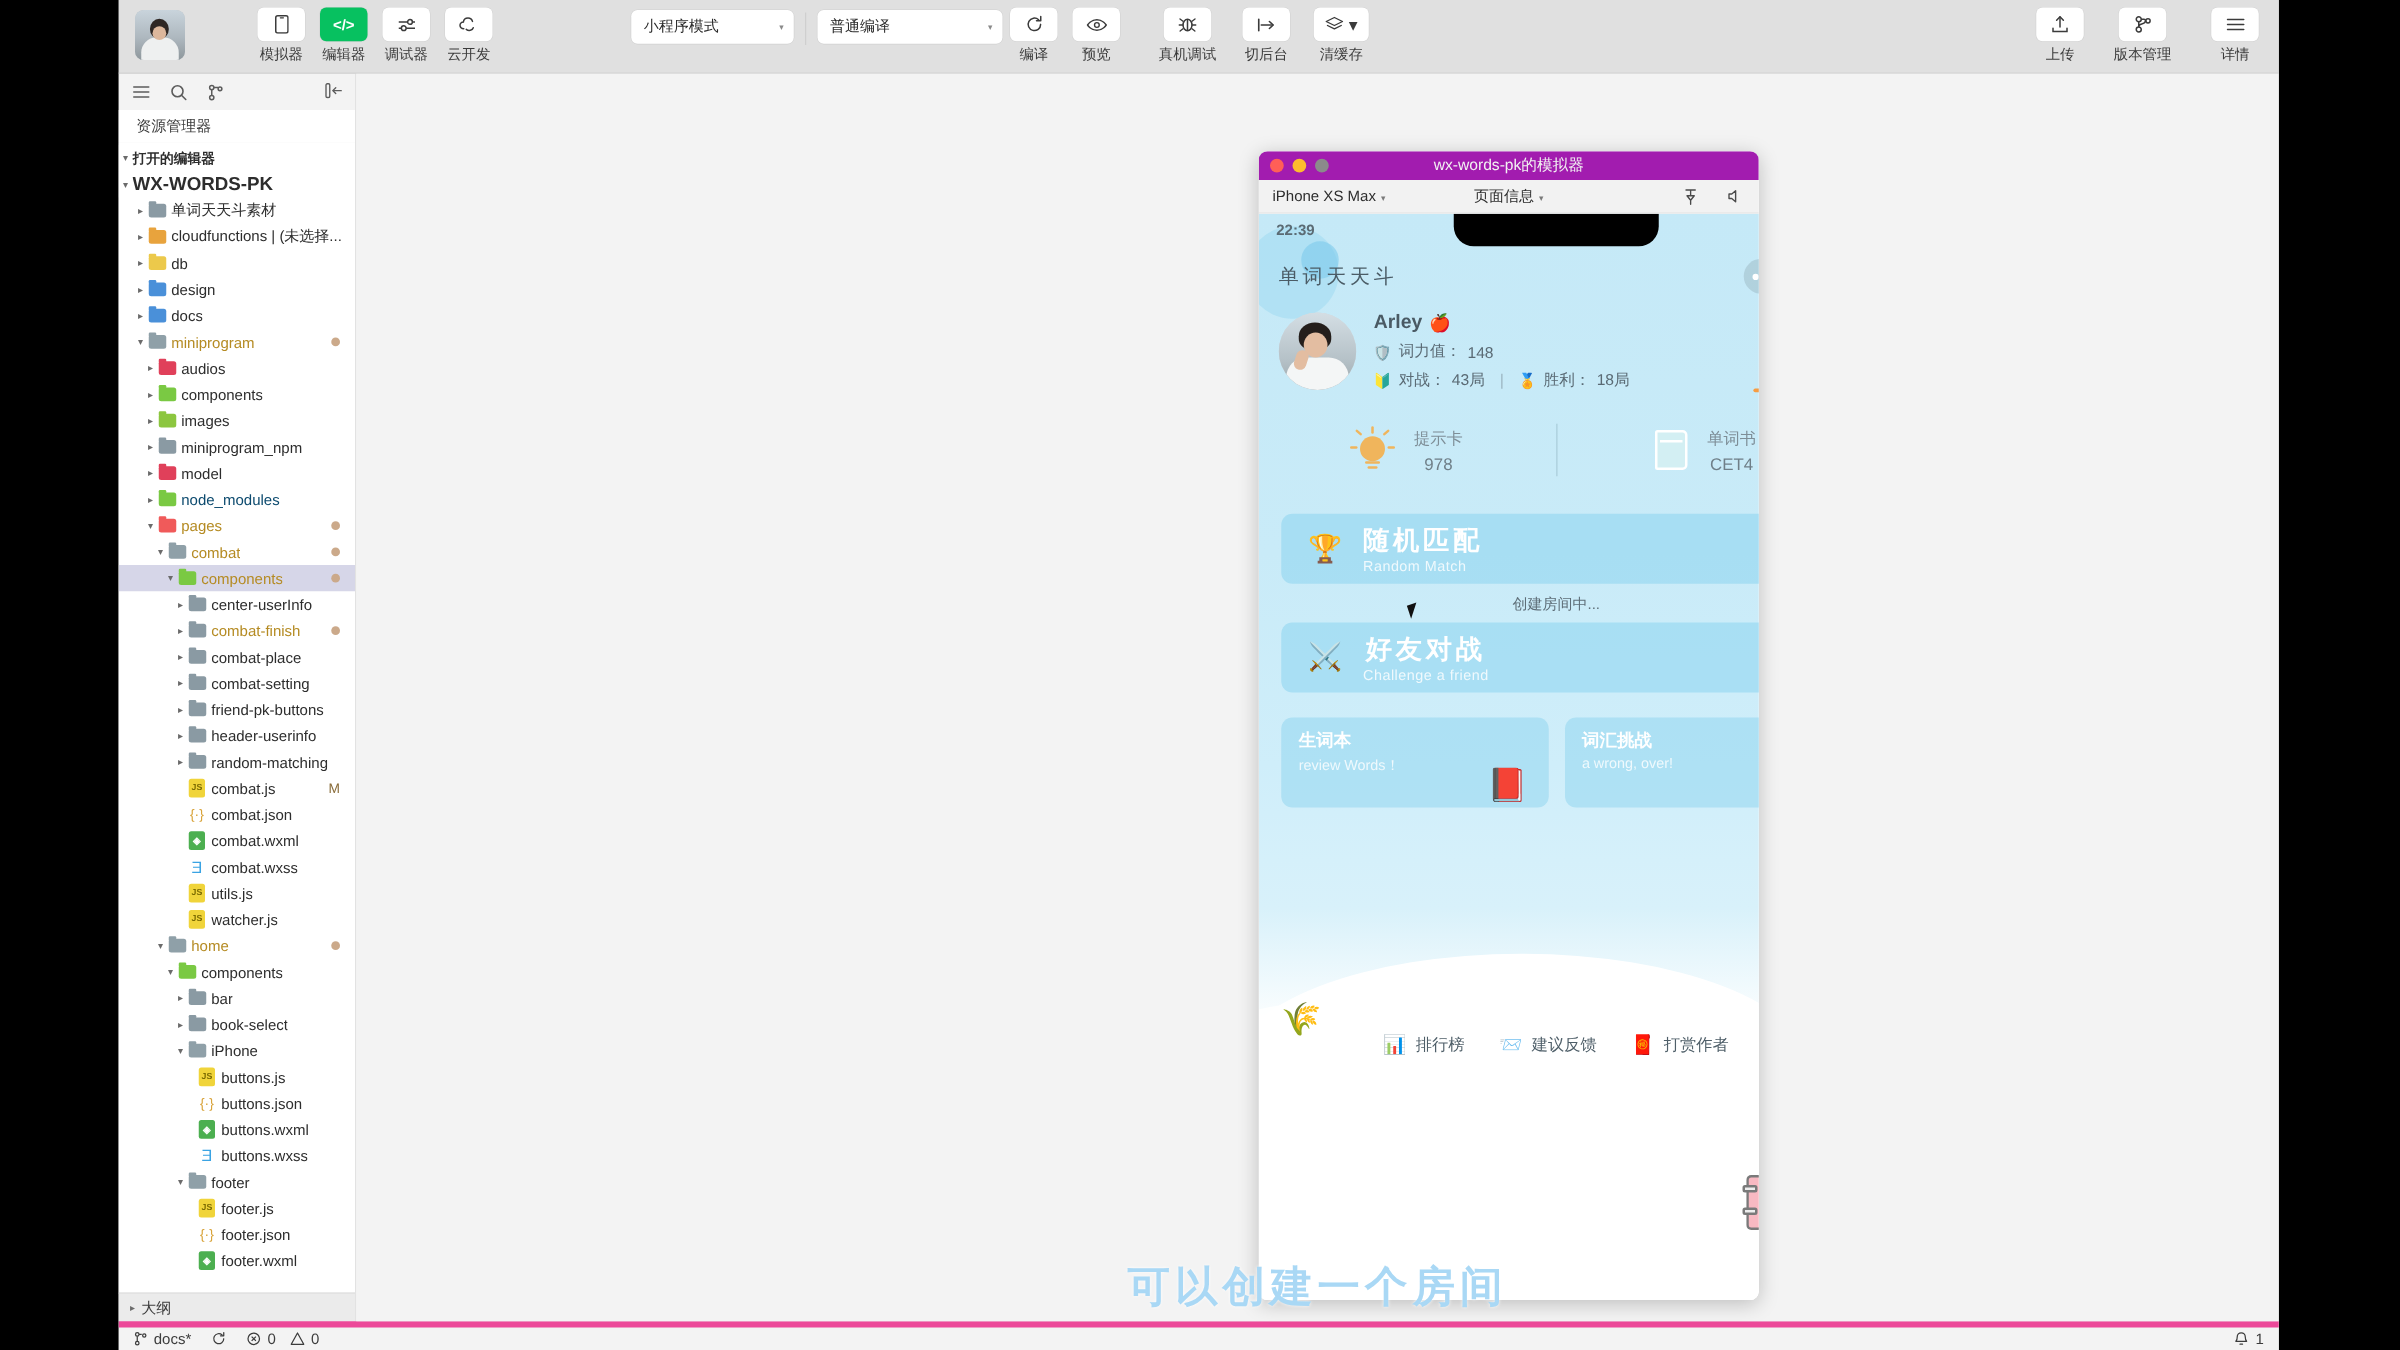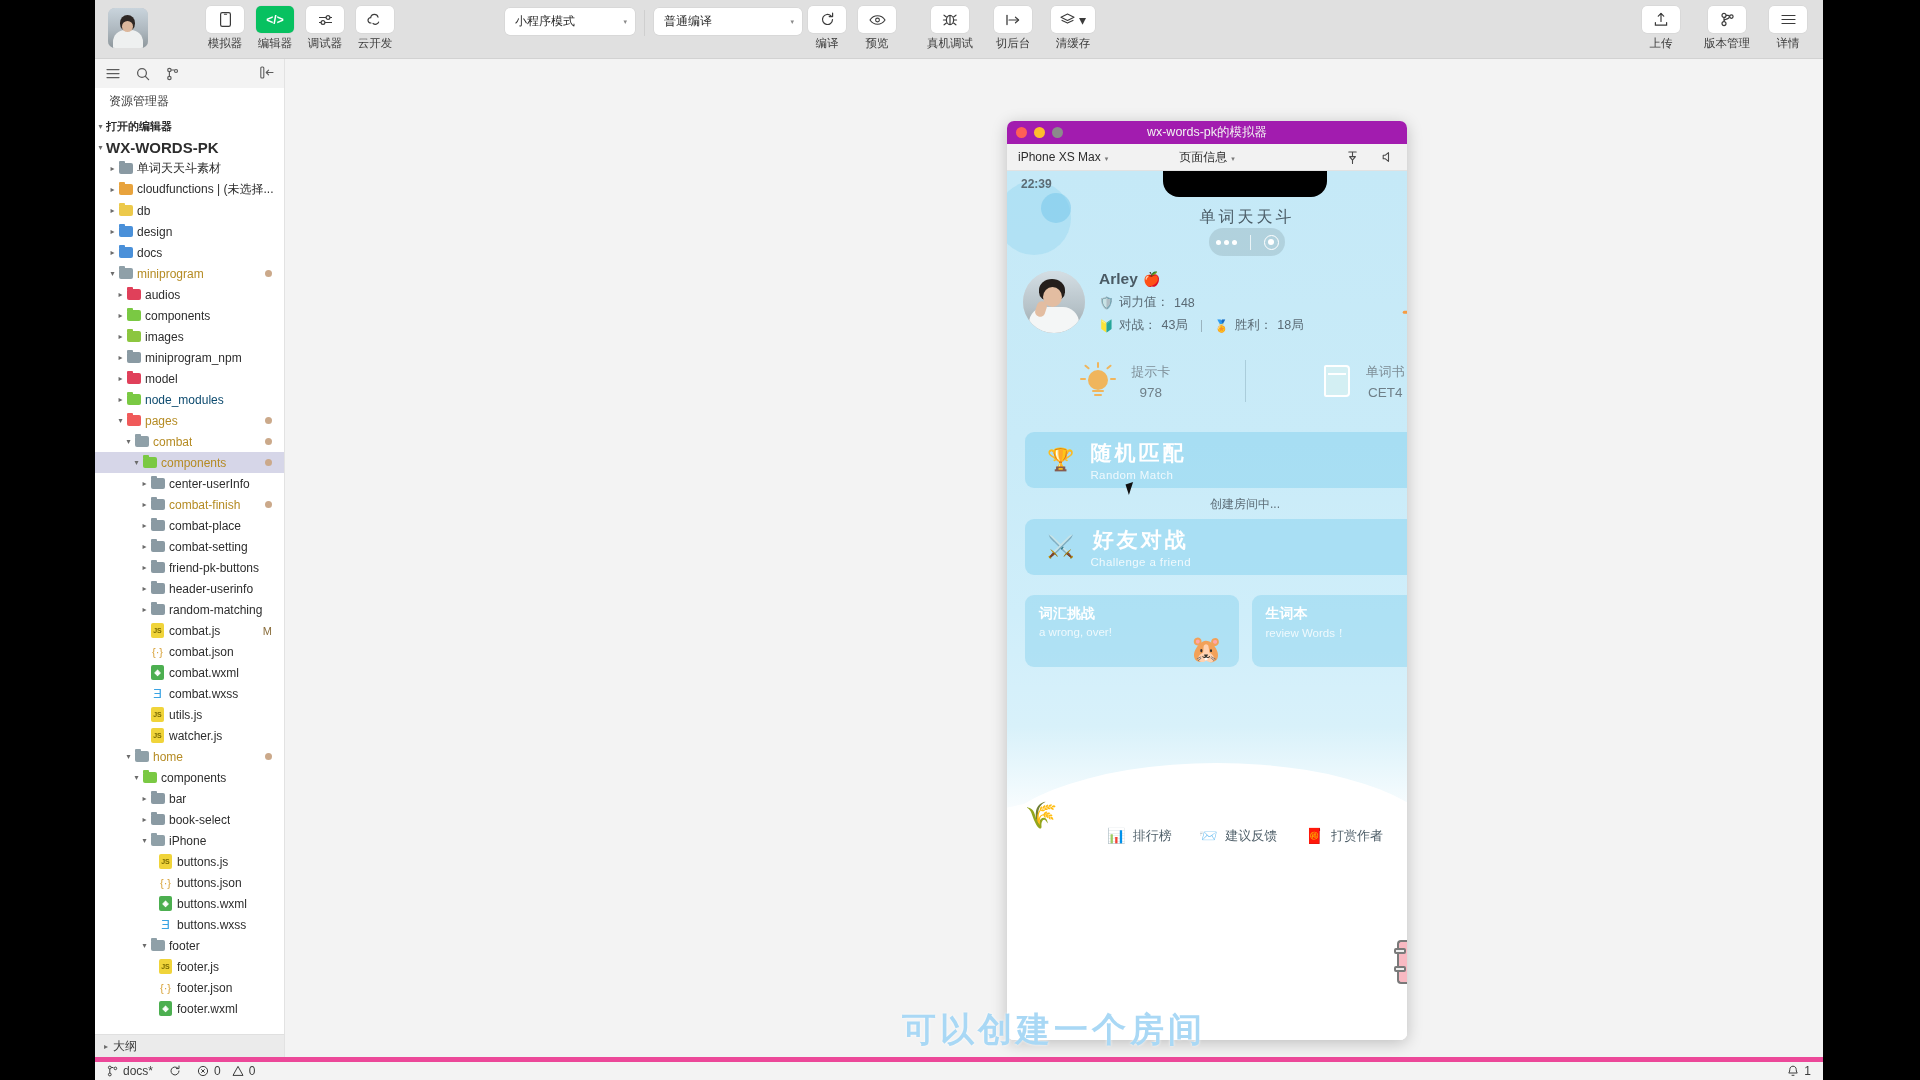--- a/index.html
+++ b/index.html
@@ -169,21 +169,21 @@
     padding: 0 14px; font-size: 12px; color: #5b6b74; font-weight: bold; position: relative; z-index: 3;
   }
   .notch { position: absolute; left: 50%; transform: translateX(-50%); top: 0;
            width: 164px; height: 26px; background: #000; border-radius: 0 0 16px 16px; }
   .batt { display: flex; align-items: center; gap: 4px; }
   .batt-shell { width: 22px; height: 11px; border: 1.4px solid #5b6b74; border-radius: 3px; position: relative; }
   .batt-shell::after { content:""; position:absolute; right:-3.5px; top:3px; width:2px; height:4px;
                       background:#5b6b74; border-radius:0 1px 1px 0; }
   .batt-fill { position:absolute; left:1.2px; top:1.2px; bottom:1.2px; width:10px; background:#5b6b74; border-radius:1.5px; }
 
-  .navtitle-row { display:flex; align-items:center; justify-content:space-between; padding: 10px 12px 0 16px; position: relative; z-index: 3; flex-direction: column;}
+  .navtitle-row { display:flex; align-items:center; justify-content:space-between; padding: 10px 12px 0 16px; position: relative; z-index: 3;}
   .navtitle { font-size: 16px; color: #4b5c66; letter-spacing: 3px; }
   .capsule {
     width: 76px; height: 28px; border-radius: 14px; background: rgba(160,190,200,.55);
     display: flex; align-items: center; justify-content: space-around; position: relative;
   }
   .capsule .dots { display:flex; gap:3px; }
   .capsule .dots i { width:5px; height:5px; border-radius:50%; background:#fff; display:block; }
   .capsule .divider { width:1px; height:15px; background: rgba(255,255,255,.75); }
   .capsule .target { width:15px; height:15px; border-radius:50%; border:1.6px solid #fff; display:flex; align-items:center; justify-content:center;}
   .capsule .target i { width:6px; height:6px; border-radius:50%; background:#fff; display:block;}
@@ -409,21 +409,21 @@
       <div class="tool-btn" style="margin-right:14px">
         <div class="tool-icon">
           <svg width="14" height="15" viewBox="0 0 14 15">
               <path d="M7 1.5v8" stroke="#3b3b3b" stroke-width="1.2" stroke-linecap="round"></path>
               <path d="M4.3 4.2L7 1.4l2.7 2.8" stroke="#3b3b3b" stroke-width="1.2" fill="none" stroke-linecap="round" stroke-linejoin="round"></path>
               <path d="M1.4 10.6v2.6h11.2v-2.6" stroke="#3b3b3b" stroke-width="1.2" fill="none" stroke-linecap="round"></path>
             </svg>
         </div>
         <div class="tool-label">上传</div>
       </div>
-      <div class="tool-btn" style="width:54px; margin-right:9px">
+      <div class="tool-btn" style="width:54px; margin-right:22px">
         <div class="tool-icon">
           <svg width="15" height="15" viewBox="0 0 15 15">
               <circle cx="4" cy="3.4" r="2" fill="none" stroke="#3b3b3b" stroke-width="1.2"></circle>
               <circle cx="4" cy="11.6" r="2" fill="none" stroke="#3b3b3b" stroke-width="1.2"></circle>
               <circle cx="11.4" cy="4.6" r="1.7" fill="none" stroke="#3b3b3b" stroke-width="1.2"></circle>
               <path d="M4 5.4v4.2M6 3.4h2.2c1 0 1.2.6 1.2 1.2v0c0 1.4-1.4 2.2-3 2.6-1.2.3-2.4.8-2.4 2.1" stroke="#3b3b3b" stroke-width="1.2" fill="none"></path>
             </svg>
         </div>
         <div class="tool-label">版本管理</div>
       </div>
@@ -927,28 +927,28 @@
                   <span class="cta-tx">
                     <span class="t1" style="display:block">好友对战</span>
                     <span class="t2" style="display:block">Challenge a friend</span>
                   </span>
                   <span style="position:absolute;right:18px;top:8px;font-size:13px">💘</span>
                 </div>
               </div>
 
               <div class="grid2">
                 <div class="mini">
+                  <div class="m1">生词本</div>
+                  <div class="m2">review Words！</div>
+                  <div class="mi">📕</div>
+                </div>
+                <div class="mini">
                   <div class="m1">词汇挑战</div>
                   <div class="m2">a wrong, over!</div>
                   <div class="mi">🐹</div>
-                </div>
-                <div class="mini">
-                  <div class="m1">生词本</div>
-                  <div class="m2">review Words！</div>
-                  <div class="mi">📕</div>
                 </div>
               </div>
 
               <div class="scenery">
                 <div class="hill"></div>
                 <div class="hill2"></div>
                 <div class="grass">🌾</div>
                 <div class="whale">🐳</div>
               </div>
 

